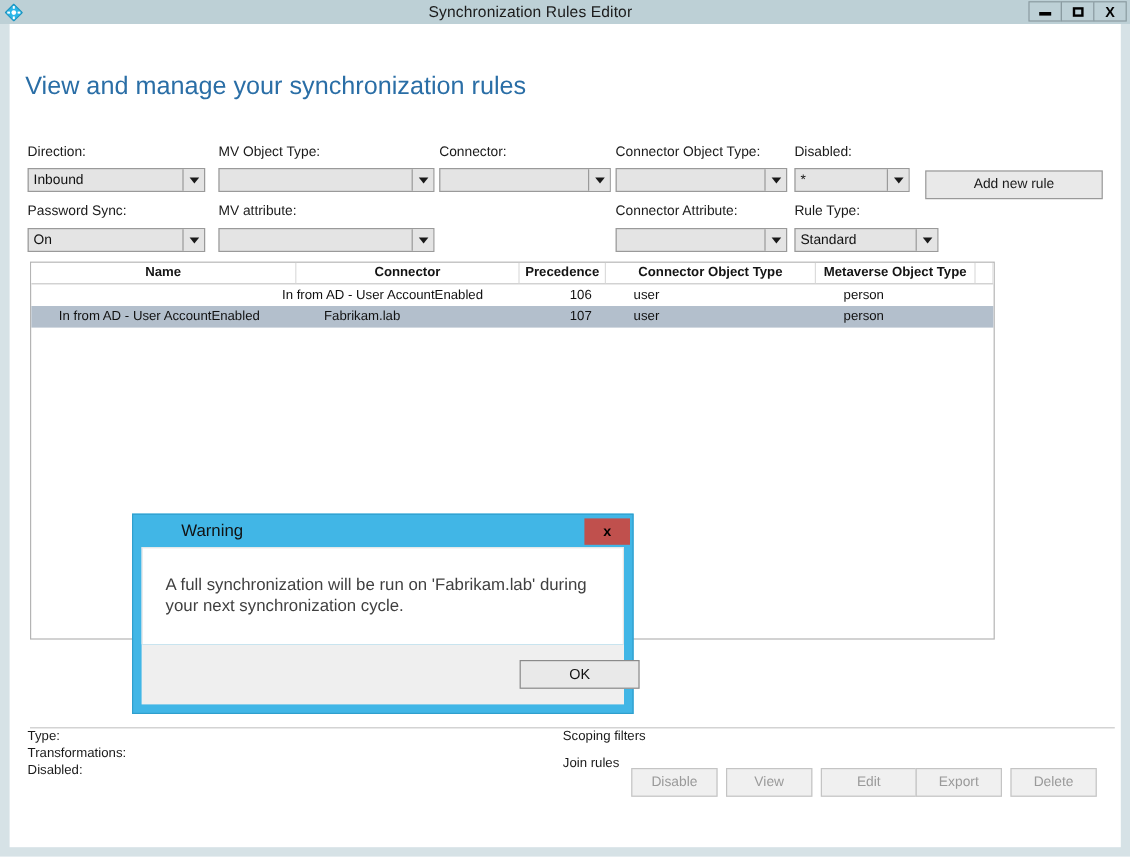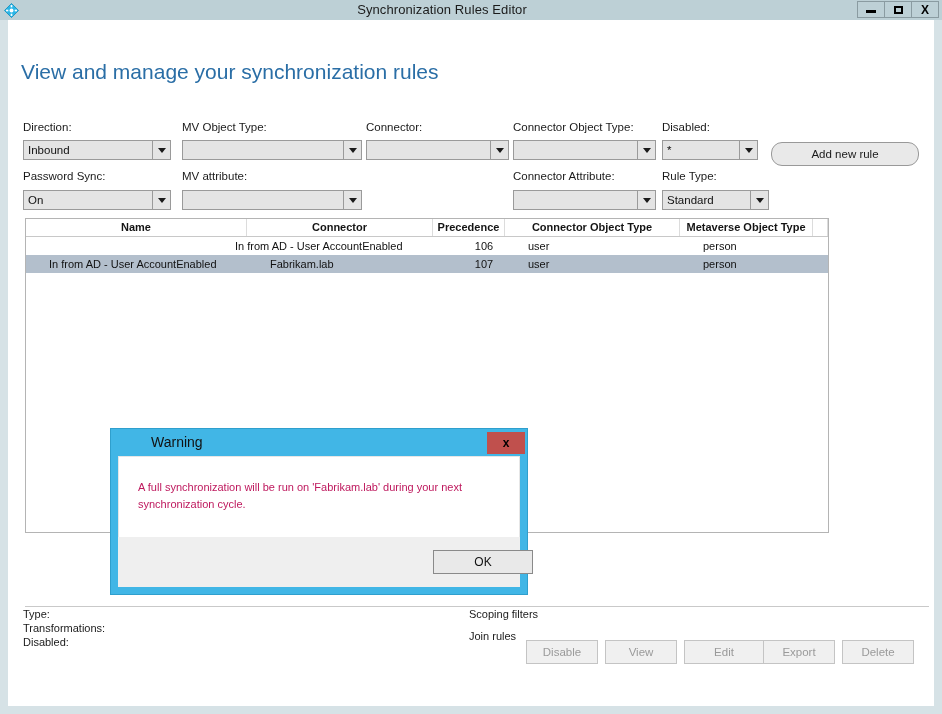--- a/index.html
+++ b/index.html
@@ -266,22 +266,22 @@
     background: #ffffff;
     box-sizing: border-box;
     border: 1px solid #e6e6e6;
     border-bottom: none;
   }
   .modal-msg {
     position: absolute;
     left: 19px;
     top: 22px;
     width: 360px;
-    font-size: 11px;
-    color: #be185d;
+    font-size: 14px;
+    color: #404040;
     line-height: 17px;
   }
   .modal-footer {
     position: absolute;
     left: 7px;
     top: 108px;
     width: 402px;
     height: 50px;
     background: #efefef;
     box-sizing: border-box;
@@ -394,28 +394,28 @@
 
       <div class="fld-label" style="left:505px; top:150px;">Connector Attribute:</div>
       <div class="combo" style="left:505px; top:170px; width:143px;">
         <span class="cval"></span>
         <span class="carrow">
             <i></i>
           </span>
       </div>
 
       <div class="fld-label" style="left:654px; top:150px;">Rule Type:</div>
-      <div class="combo" style="left:654px; top:170px; width:107px;">
+      <div class="combo" style="left:654px; top:170px; width:120px;">
         <span class="cval">Standard</span>
         <span class="carrow">
             <i></i>
           </span>
       </div>
 
-      <div class="btn" style="left:763px; top:122px; width:148px; height:24px;border-radius:11px;">Add new rule</div>
+      <div class="btn" style="left:763px; top:122px; width:148px; height:24px;">Add new rule</div>
     </div>
 
     <div class="grid">
       <div class="grid-head">
         <div class="gh" style="width:221px;">Name</div>
         <div class="gh" style="width:186px;">Connector</div>
         <div class="gh" style="width:72px;">Precedence</div>
         <div class="gh" style="width:175px;">Connector Object Type</div>
         <div class="gh" style="width:133px;">Metaverse Object Type</div>
         <div class="gh" style="width:15px;"></div>

